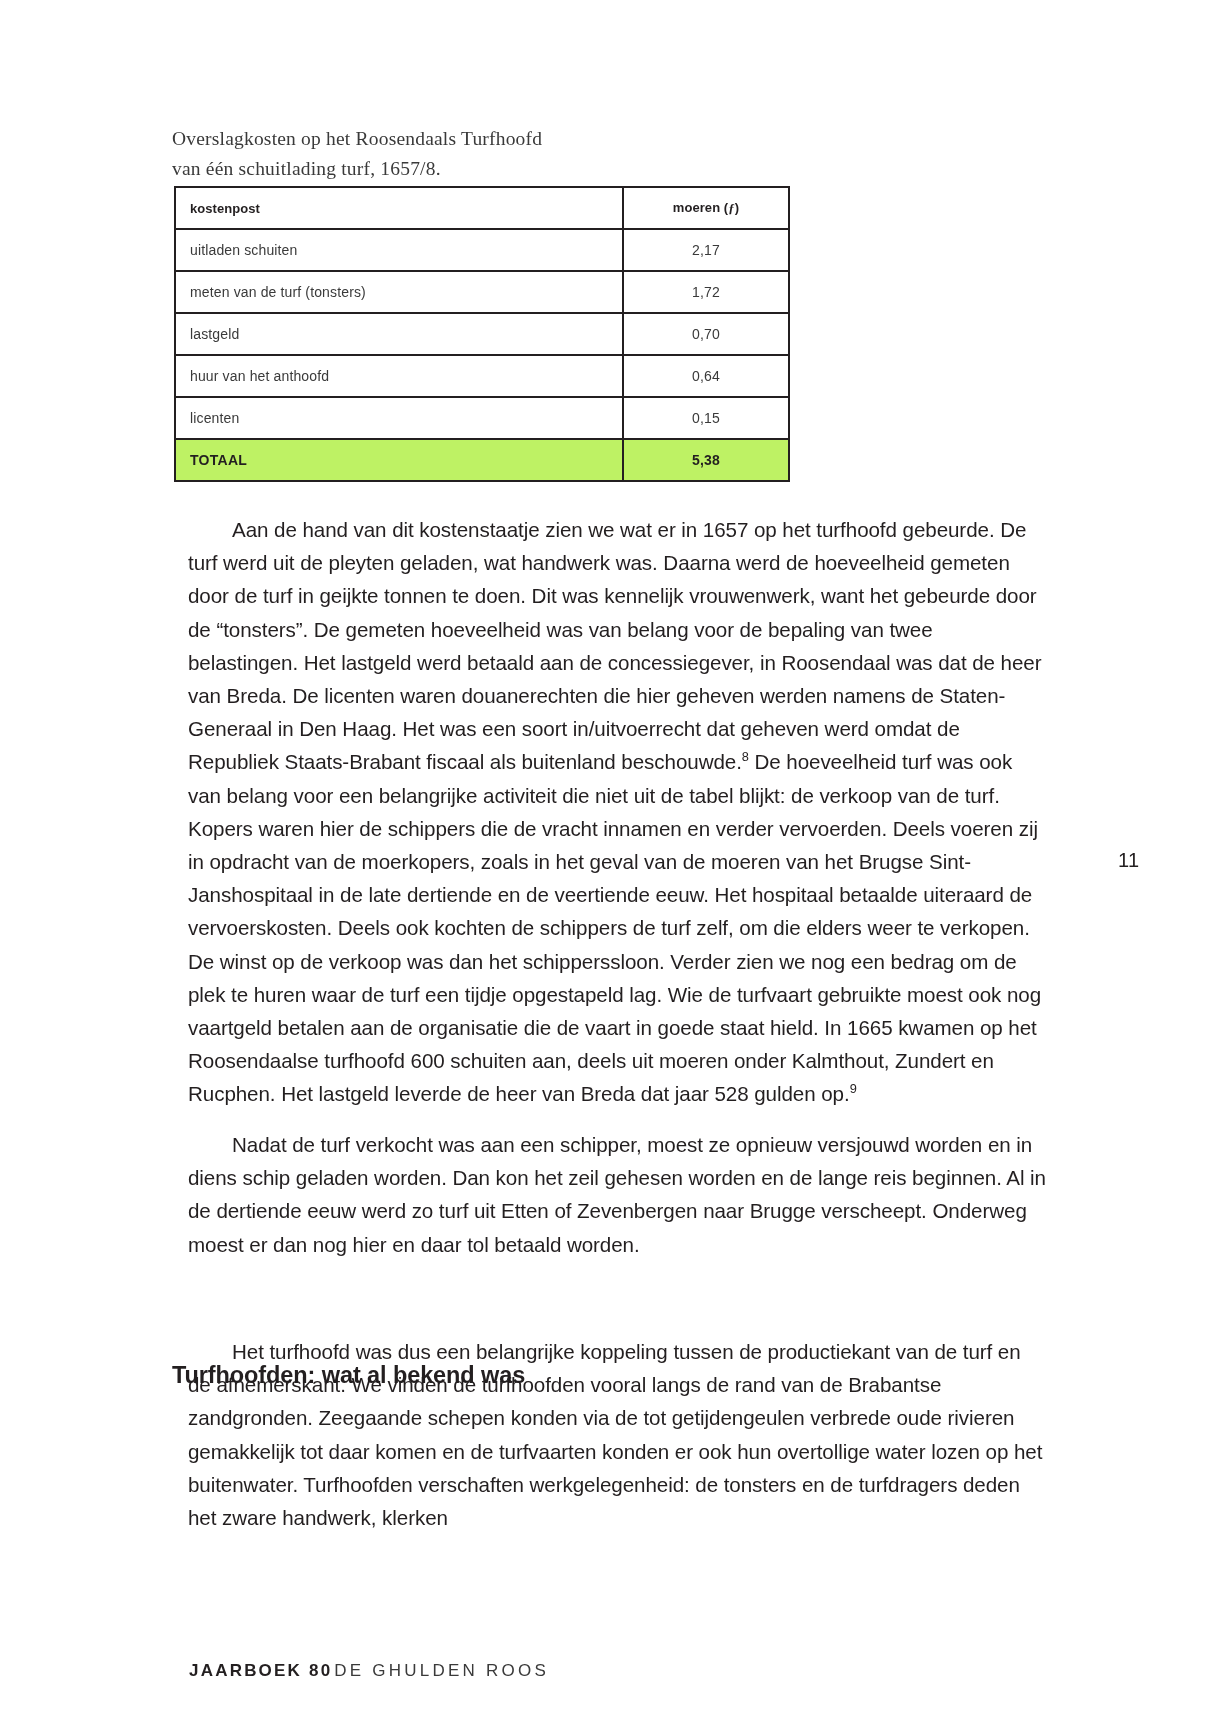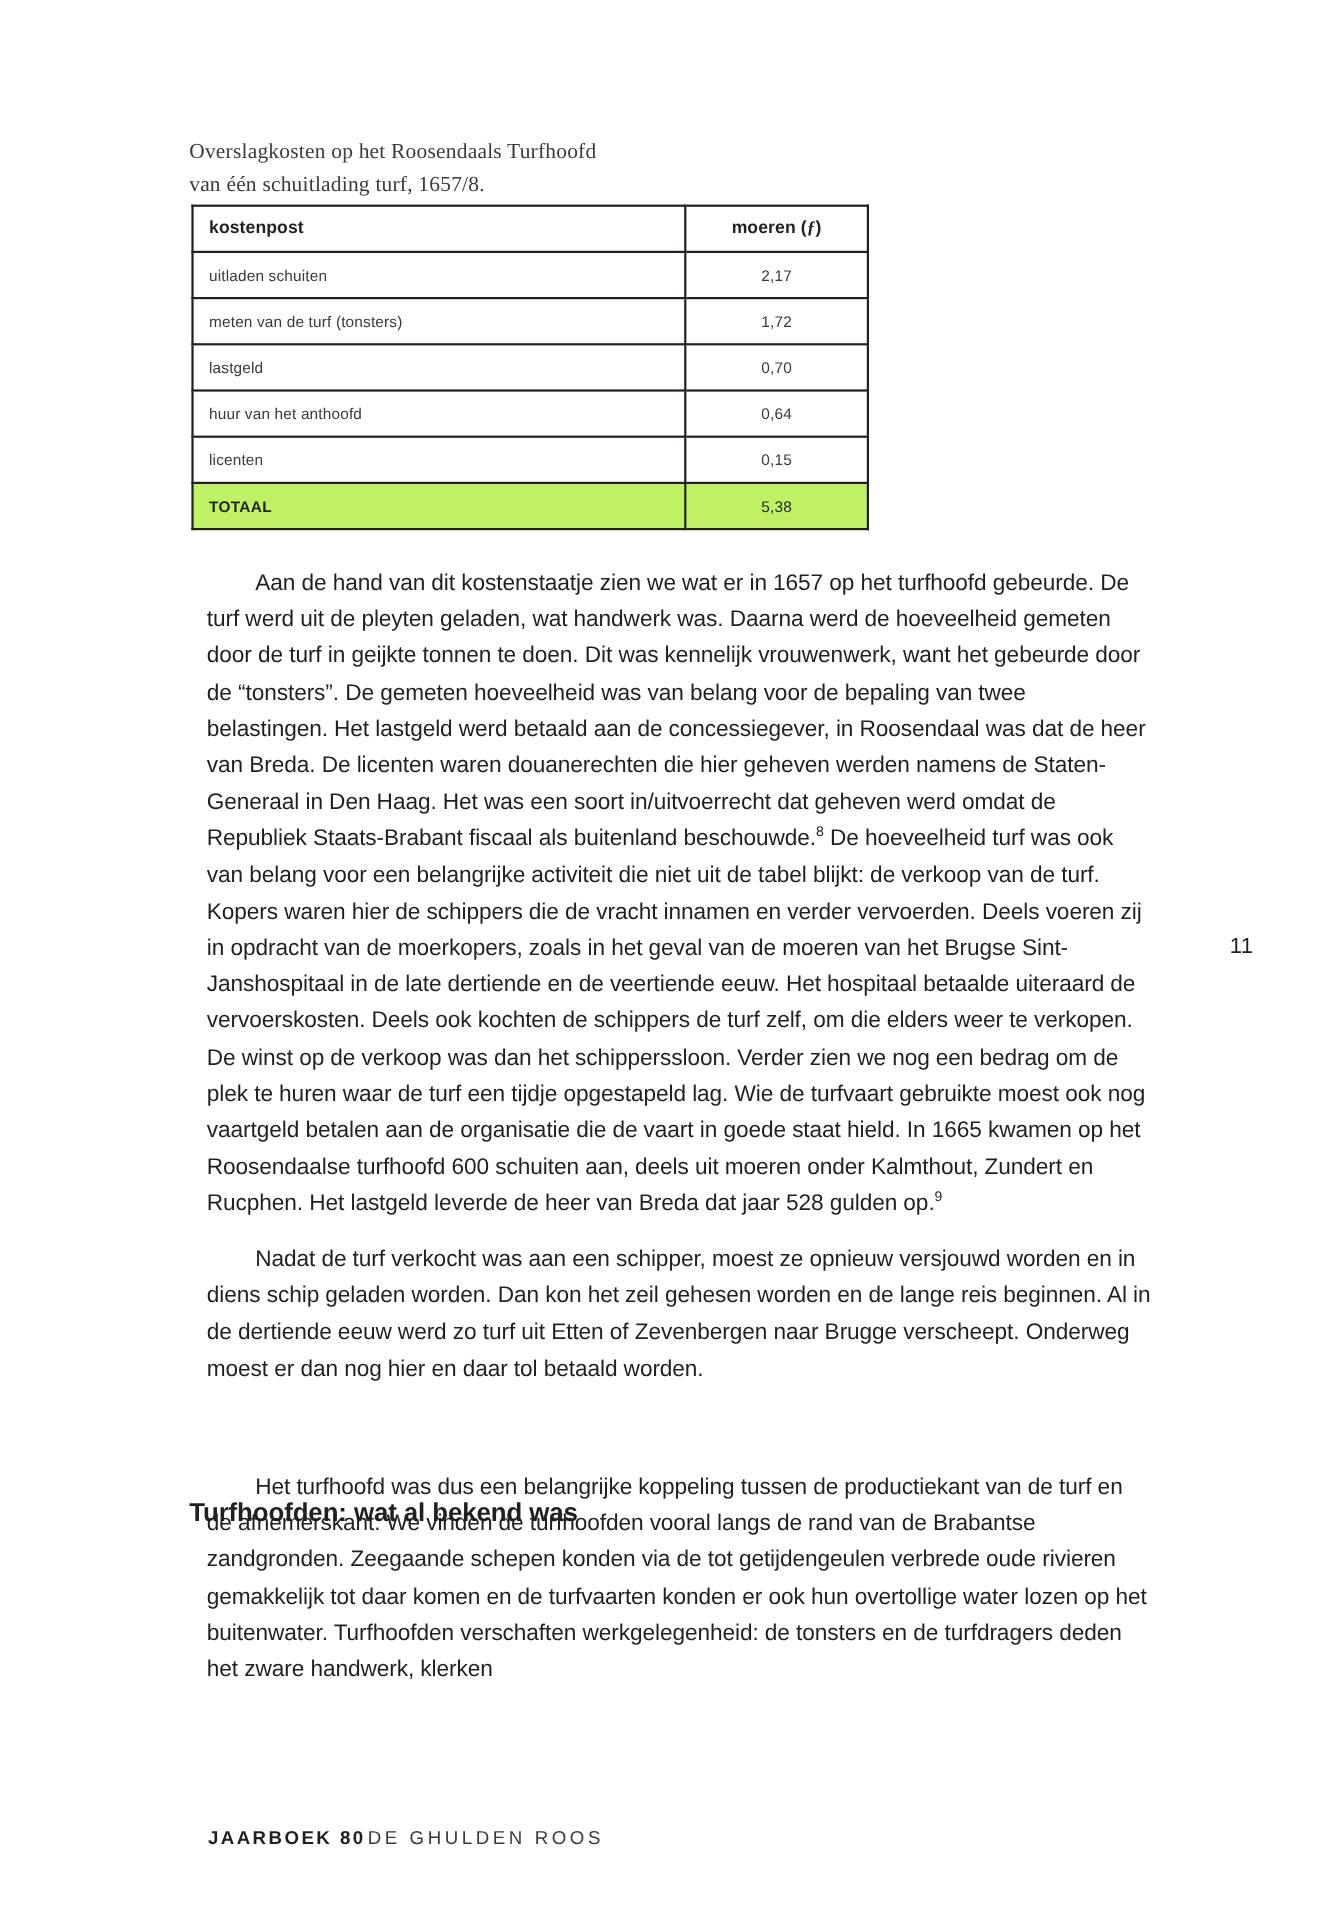--- a/index.html
+++ b/index.html
@@ -53,38 +53,38 @@
     font-size: 14px;
     font-weight: 400;
     color: #3a3a3a;
     text-align: left;
     vertical-align: middle;
     letter-spacing: 0.01em;
   }
   .cost-table th {
     font-weight: 700;
     color: #231f20;
-    font-size: 16px;
+    font-size: 13px;
     letter-spacing: 0.005em;
   }
   .col-label { width: 418px; }
   .col-amount { width: 136px; text-align: center !important; }
   .cost-table td.col-amount, .cost-table th.col-amount { text-align: center; }
   .amount-head .florin {
     font-style: italic;
     font-family: "Liberation Serif", "DejaVu Serif", serif;
     font-weight: 700;
   }
   .total-row td {
     background: #bef264;
     font-weight: 600;
     color: #231f20;
     letter-spacing: 0.02em;
   }
-  .total-row td.col-amount { font-weight: 400; letter-spacing: 0.01em; }
+  .total-row td.col-amount { font-weight: 700; letter-spacing: 0.01em; }
 
   
   .body-text {
     position: absolute;
     left: 188px;
     width: 860px;
     font-size: 20.6px;
     line-height: 33.2px;
     color: #231f20;
     text-align: left;

